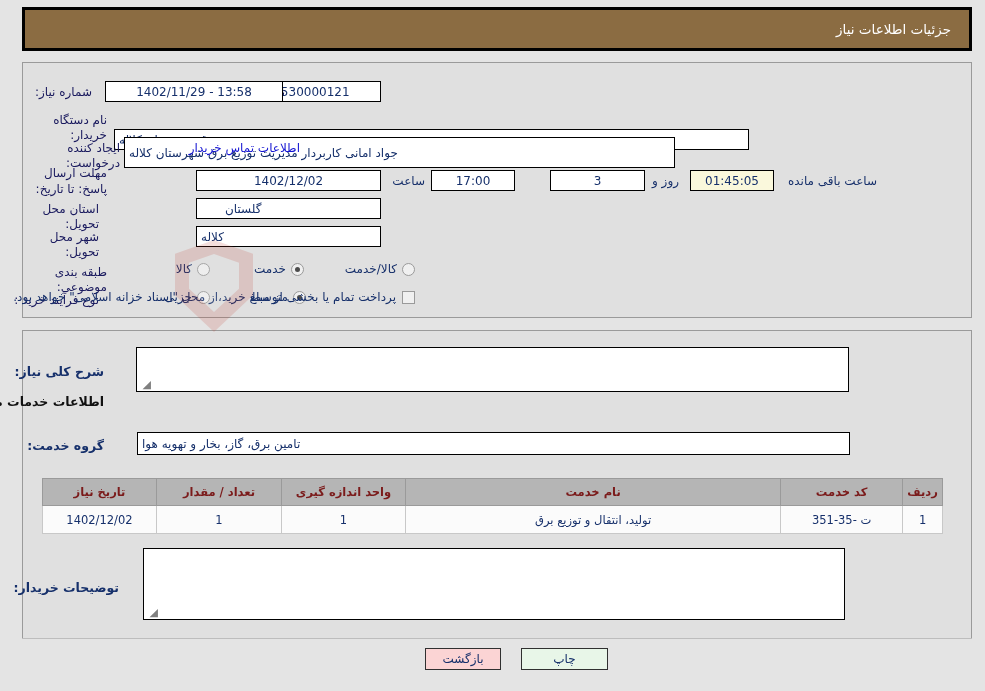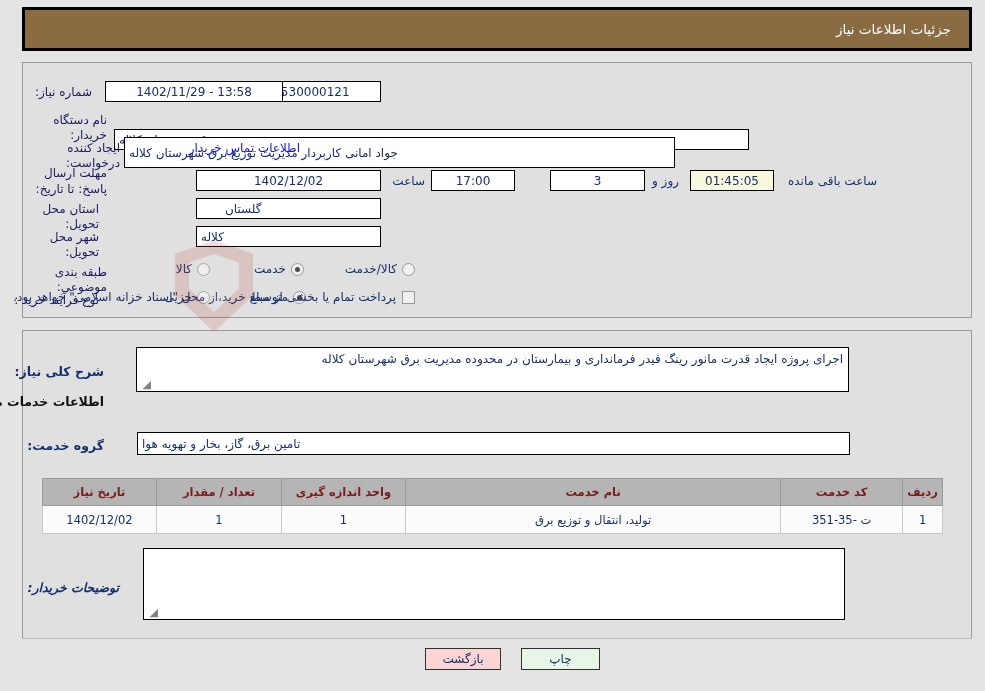--- a/index.html
+++ b/index.html
@@ -236,21 +236,21 @@
     height: 22px;
     border: 1px solid #303030;
     font-size: 12px;
     display: flex;
     align-items: center;
     justify-content: center;
     cursor: pointer;
     z-index: 3;
     color: #16306b;
   }
-  #btn-print { left: 521px; top: 648px; width: 79px; background: #e8f6e8; }
+  #btn-print { left: 521px; top: 648px; width: 87px; background: #e8f6e8; }
   #btn-back  { left: 425px; top: 648px; width: 76px; background: #fbd4d4; }
 
   .hr-sep {
     position: absolute;
     left: 22px;
     width: 950px;
     height: 0;
     border-top: 1px solid #bdbdbd;
     z-index: 3;
   }
@@ -327,21 +327,20 @@
 </div>
 <div class="radio-wrap" style="right:570px; top:290px;">
   <span class="cb-box"></span>
   <span>پرداخت تمام یا بخشی از مبلغ خرید،از محل "اسناد خزانه اسلامی" خواهد بود.</span>
 </div>
 
 <div class="panel" id="panel-mid"></div>
 
 <div class="bold-lbl" style="right:881px; top:364px;">شرح کلی نیاز:</div>
 <div class="ta" style="right:136px; top:347px; width:713px; height:45px;">
-  <span>اجرای پروژه ایجاد قدرت مانور رینگ فیدر فرمانداری و بیمارستان در محدوده مدیریت برق شهرستان کلاله</span>
   <span class="grip">◢</span>
 </div>
 
 <div class="sec-head" style="right:881px; top:394px;">اطلاعات خدمات مورد نیاز</div>
 
 <div class="bold-lbl" style="right:881px; top:438px;">گروه خدمت:</div>
 <div class="fld rtl-right" style="right:135px; top:432px; width:713px; height:23px;">تامین برق، گاز، بخار و تهویه هوا</div>
 
 <table id="svc-table">
   <thead>
@@ -359,21 +358,21 @@
       <td>1</td>
       <td>ت -35-351</td>
       <td>تولید، انتقال و توزیع برق</td>
       <td>1</td>
       <td>1</td>
       <td>1402/12/02</td>
     </tr>
   </tbody>
 </table>
 
-<div class="bold-lbl" style="right:866px; top:580px;font-style:italic;">توضیحات خریدار:</div>
+<div class="bold-lbl" style="right:866px; top:580px;">توضیحات خریدار:</div>
 <div class="ta" style="right:140px; top:548px; width:702px; height:72px;">
   <span></span>
   <span class="grip">◢</span>
 </div>
 
 <div class="hr-sep" style="top:638px;"></div>
 
 <div class="btn" id="btn-print">چاپ</div>
 <div class="btn" id="btn-back">بازگشت</div>
 

